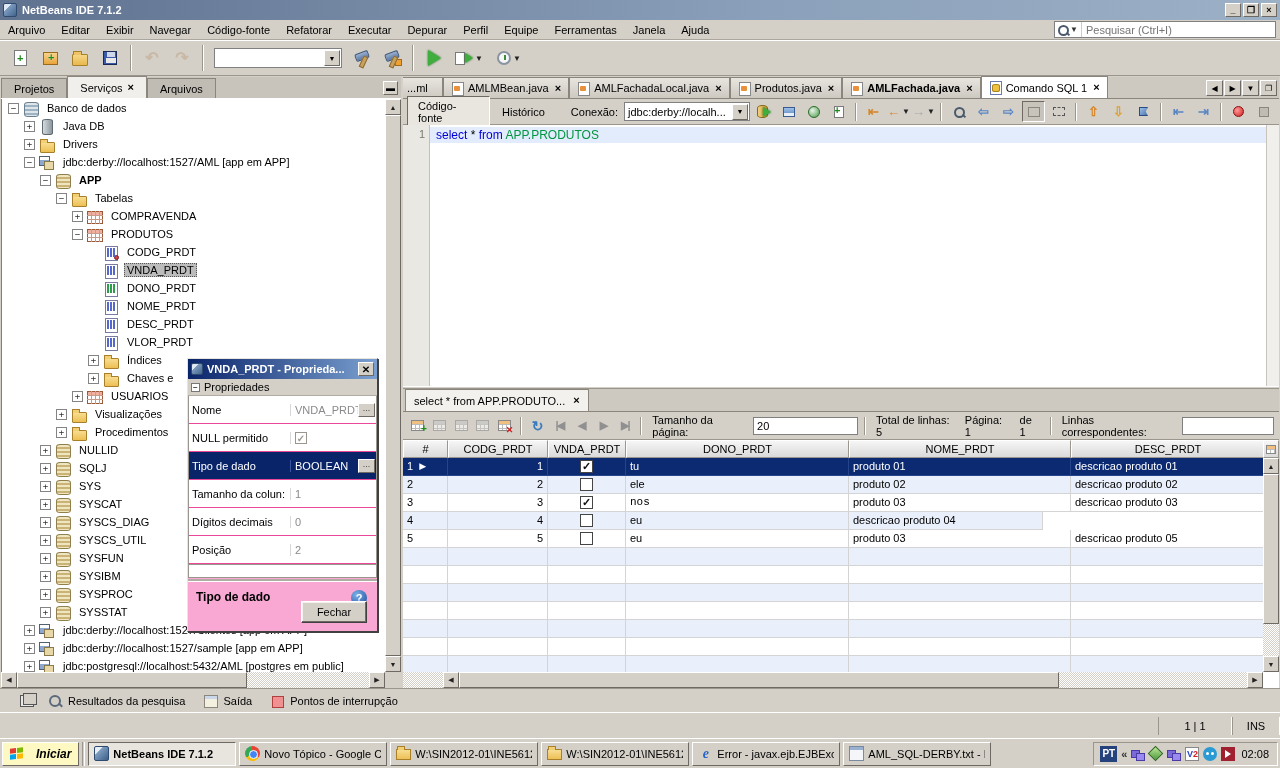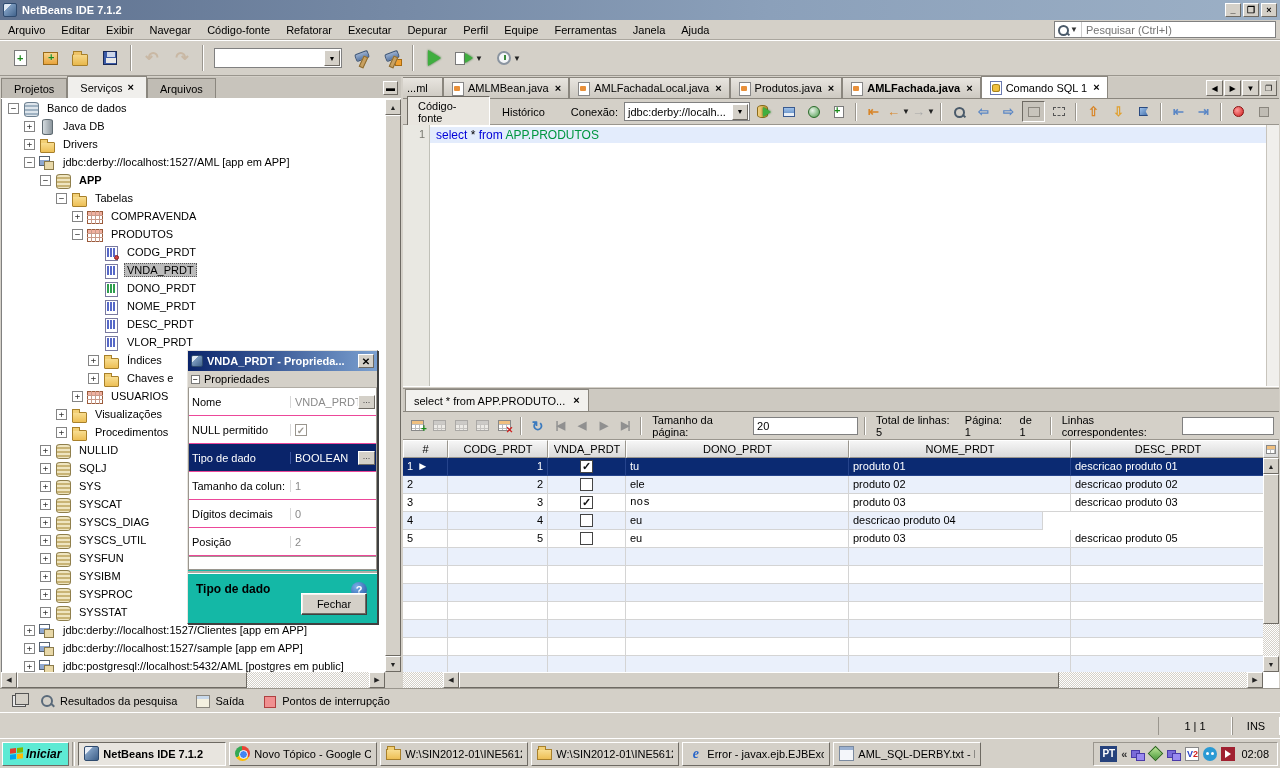--- a/index.html
+++ b/index.html
@@ -159,38 +159,38 @@
   .grow{display:flex;height:18px;}
   .gc{height:18px;border-right:1px solid #d4d4d4;border-bottom:1px solid #d4d4d4;padding:0 4px;line-height:17px;white-space:nowrap;overflow:hidden;flex:none;display:flex;align-items:center;}
   .gc.r{justify-content:flex-end;}
   .gc.c{justify-content:center;}
   .grow.galt .gc{background:#eaf0fb;}
   .grow.gsel .gc{background:#0b2a72;color:#fff;border-color:#26448c;}
   .rowmark{margin-left:6px;font-size:9px;}
   .cb{width:13px;height:13px;background:#fff;border:1px solid #444;display:flex;align-items:center;justify-content:center;font-size:11px;font-weight:bold;color:#111;line-height:1;}
 
   
-  #bottombar{position:absolute;left:0;top:688px;width:1280px;height:24px;background:#d4d0c8;border-top:1px solid #9a968e;display:flex;align-items:center;padding-left:12px;gap:10px;}
+  #bottombar{position:absolute;left:0;top:688px;width:1280px;height:24px;background:#d4d0c8;border-top:1px solid #9a968e;display:flex;align-items:center;padding-left:20px;gap:10px;}
   .winico{width:14px;height:12px;border:1px solid #555;background:#e8e8e8;position:relative;}
   .winico::before{content:"";position:absolute;left:2px;top:-3px;width:12px;height:10px;border:1px solid #555;background:#d4d0c8;}
   .bitem{display:flex;align-items:center;gap:5px;padding:2px 4px;}
   .bico{width:15px;height:14px;position:relative;}
   .bi-search-results::before{content:"";position:absolute;left:1px;top:1px;width:8px;height:8px;border:2px solid #5a6a7a;border-radius:50%;}
   .bi-search-results::after{content:"";position:absolute;left:10px;top:10px;width:5px;height:2px;background:#5a6a7a;transform:rotate(45deg);}
   .bi-output::before{content:"";position:absolute;left:1px;top:1px;width:12px;height:11px;background:#f4f0e0;border:1px solid #8a867e;box-shadow:inset 0 3px 0 #c8d8ea;}
   .bi-breakpoint::before{content:"";position:absolute;left:2px;top:2px;width:10px;height:10px;background:#f09090;border:1px solid #b04040;}
 
   
   #statusbar{position:absolute;left:0;top:712px;width:1280px;height:26px;background:#d4d0c8;border-top:1px solid #fff;display:flex;align-items:center;}
   .scell{height:18px;border-left:1px solid #9a968e;border-right:1px solid #fff;display:flex;align-items:center;justify-content:center;padding:0 10px;}
   #statusbar .fill{flex:1;}
 
   
   #taskbar{position:absolute;left:0;top:738px;width:1280px;height:30px;background:#d4d0c8;border-top:1px solid #fff;display:flex;align-items:center;padding:0 2px;gap:3px;}
-  #startbtn{height:24px;display:flex;align-items:center;gap:2px;padding:0 7px;background:#5eead4;font-weight:bold;font-style:italic;font-size:12px;}
+  #startbtn{height:24px;display:flex;align-items:center;gap:12px;padding:0 7px;background:#fef9c3;font-weight:bold;font-style:italic;font-size:12px;}
   .winflag{width:14px;height:12px;display:grid;grid-template-columns:6px 6px;grid-template-rows:5px 5px;gap:1px;transform:skewY(-6deg);}
   .winflag i:nth-child(1){background:#e03c31;} .winflag i:nth-child(2){background:#7eb900;}
   .winflag i:nth-child(3){background:#00a3ee;} .winflag i:nth-child(4){background:#ffb900;}
   .task{width:148px;height:24px;background:#d4d0c8;display:flex;align-items:center;gap:4px;padding:0 5px;overflow:hidden;}
   .task.active{background:#e8e5df;border-color:#6e6a63 #fff #fff #6e6a63;font-weight:bold;}
   .tlab{white-space:nowrap;overflow:hidden;}
   .tbico{width:15px;height:15px;position:relative;flex:none;}
   .tb-netbeans{background:linear-gradient(135deg,#e8eef6 30%,#7d9cc0 31%,#3d5f88);border:1px solid #2e4a6e;border-radius:2px;}
   .tb-chrome{border-radius:50%;background:conic-gradient(#ea4335 0 33%,#fbbc05 0 66%,#34a853 0);}
   .tb-chrome::after{content:"";position:absolute;left:4px;top:4px;width:7px;height:7px;border-radius:50%;background:#4285f4;border:1px solid #fff;}
@@ -208,21 +208,21 @@
   .ti-v2{background:#fff;border:1px solid #888;font-size:9px;font-weight:bold;text-align:center;line-height:12px;color:#2a44c8;}
   .ti-v2 i{color:#d02020;font-style:normal;}
   .ti-msg{border-radius:50%;background:#2a9ad4;}
   .ti-msg::before{content:"";position:absolute;left:3px;top:5px;width:3px;height:3px;background:#fff;border-radius:50%;}
   .ti-msg::after{content:"";position:absolute;left:8px;top:5px;width:3px;height:3px;background:#fff;border-radius:50%;}
   .ti-media{background:#a02030;}
   .ti-media::before{content:"";position:absolute;left:4px;top:3px;width:0;height:0;border-left:6px solid #fff;border-top:4px solid transparent;border-bottom:4px solid transparent;}
   #clock{padding:0 2px;}
 
   
-  #dialog{position:absolute;left:187px;top:350px;width:191px;height:274px;background:#14b8a6;border:1px solid;border-color:#e8e5df #404040 #404040 #e8e5df;box-shadow:1px 1px 0 #404040;}
+  #dialog{position:absolute;left:187px;top:358px;width:191px;height:274px;background:#f9a8d4;border:1px solid;border-color:#e8e5df #404040 #404040 #e8e5df;box-shadow:1px 1px 0 #404040;}
   #dlg-title{height:20px;background:linear-gradient(90deg,#0a246a,#7ba0d0);display:flex;align-items:center;padding:0 3px;gap:4px;}
   #dlg-title .t{color:#fff;font-weight:bold;flex:1;white-space:nowrap;overflow:hidden;}
   #dlg-x{width:16px;height:14px;background:#d4d0c8;display:flex;align-items:center;justify-content:center;font-weight:bold;font-size:10px;}
   #dlg-sect{height:17px;display:flex;align-items:center;gap:4px;padding:0 3px;background:#d4d0c8;border-bottom:1px solid #b0aca4;}
   .collbox{width:9px;height:9px;border:1px solid #777;background:#fff;font-size:8px;line-height:7px;text-align:center;font-family:"DejaVu Sans Mono",monospace;}
   #dlg-rows{background:#fff;border:1px solid #9a968e;border-top:none;}
   .drow{display:flex;height:28px;border-bottom:1px solid #ec4899;align-items:center;justify-content:flex-end;}
   .dlab{width:102px;padding:0 3px;border-right:1px solid #d8d8d8;white-space:nowrap;overflow:hidden;flex:none;}
   .dval{flex:1;padding:0 4px;color:#8a8a8a;white-space:nowrap;overflow:hidden;display:flex;align-items:center;}
   .dell{width:17px;height:14px;background:#d4d0c8;border:1px solid;border-color:#fff #6e6a63 #6e6a63 #fff;font-size:9px;line-height:9px;text-align:center;flex:none;margin-right:1px;color:#444;}

